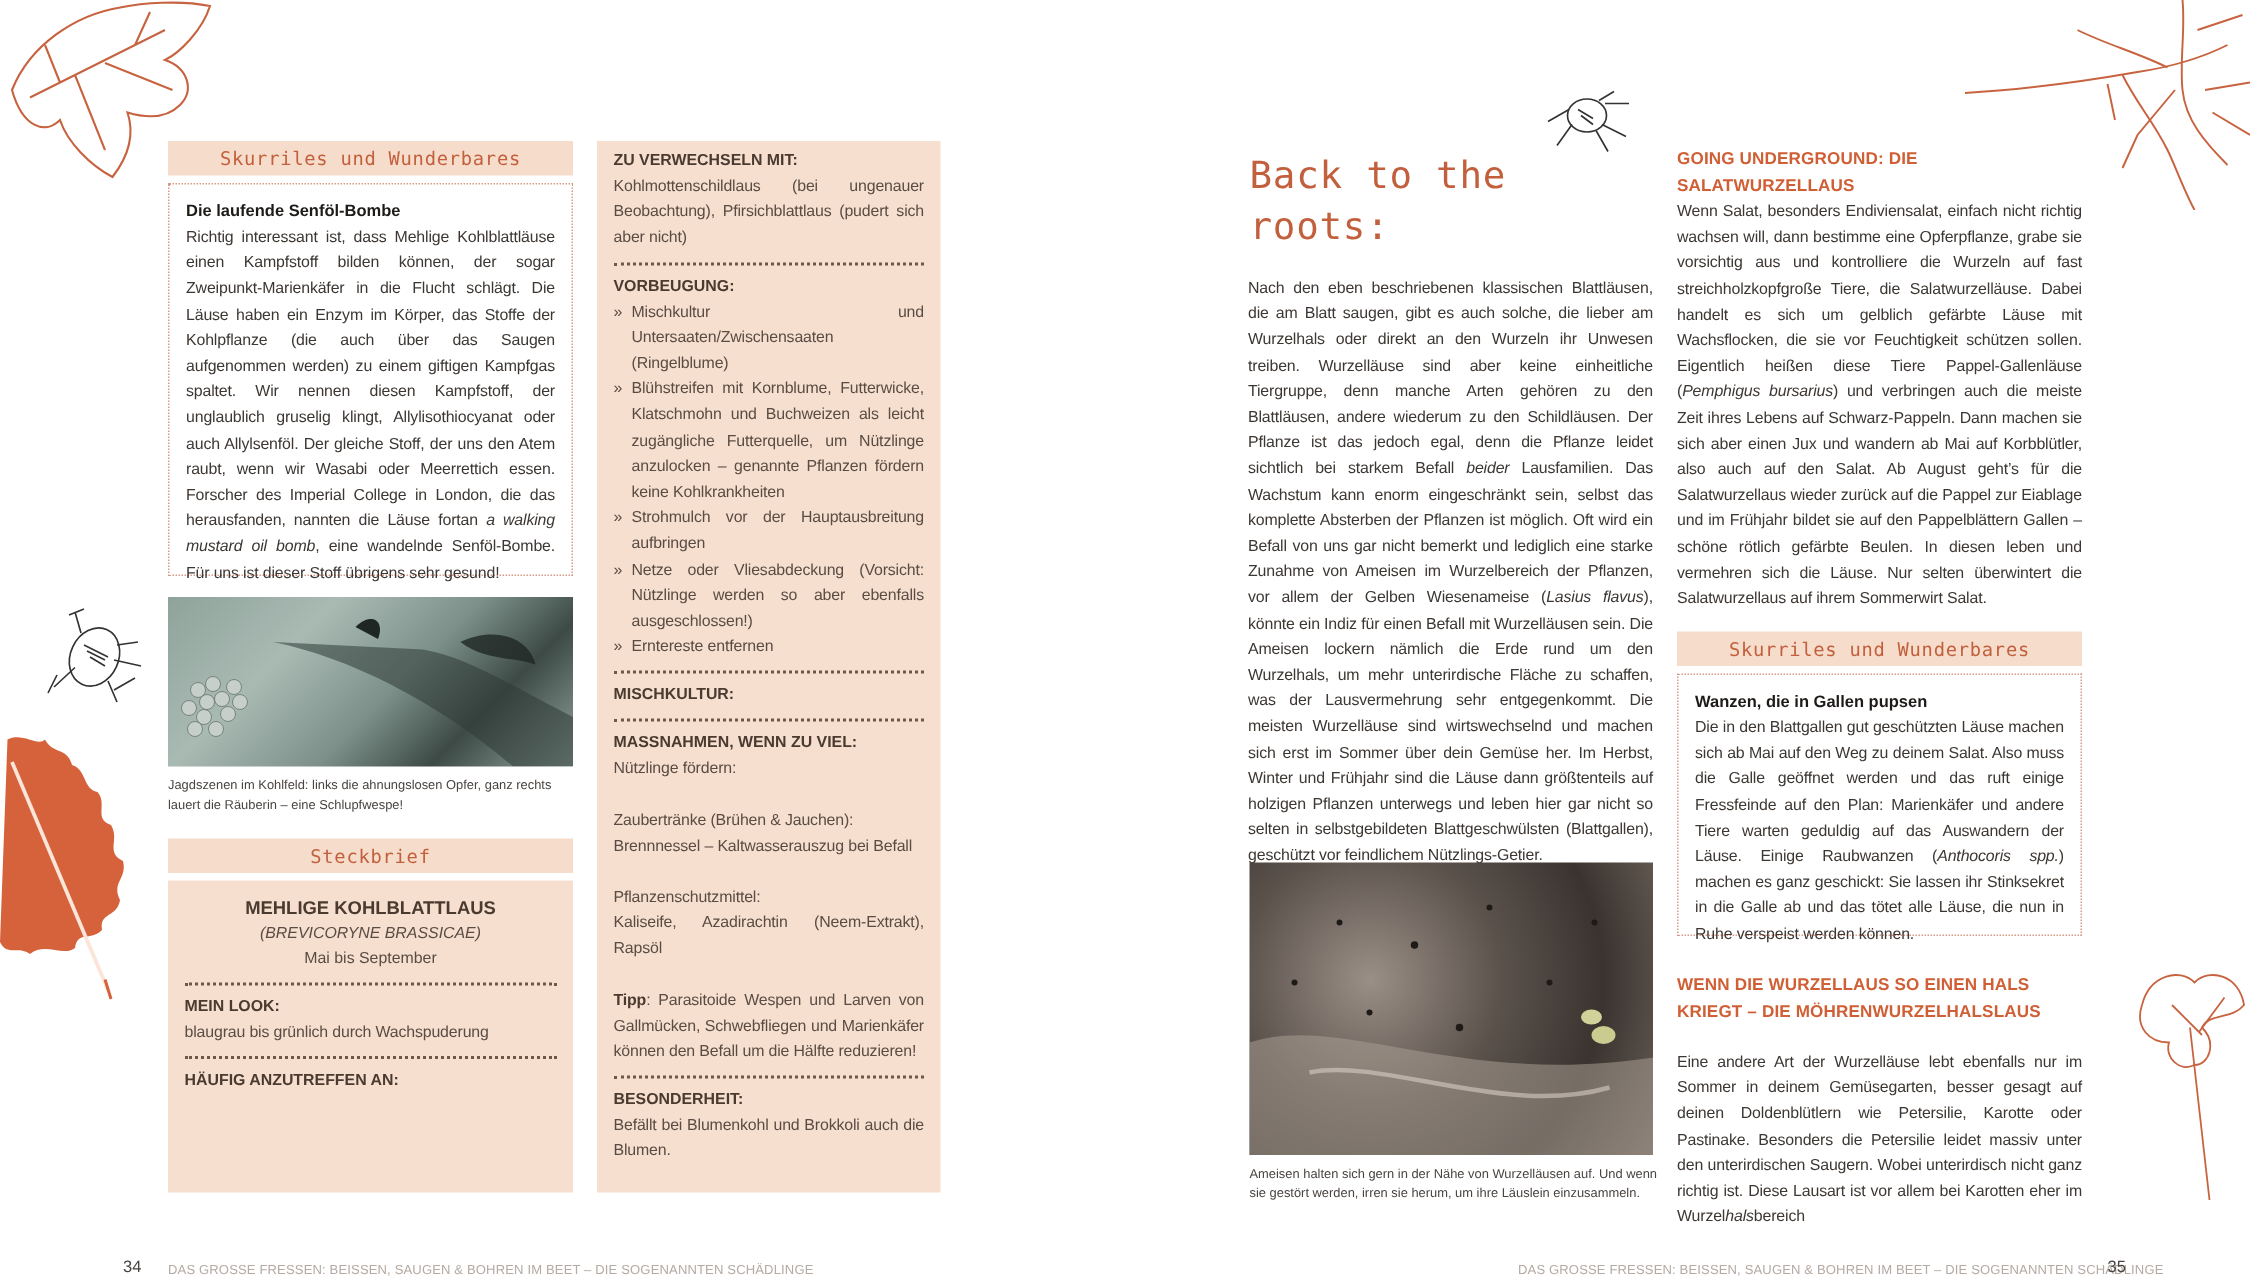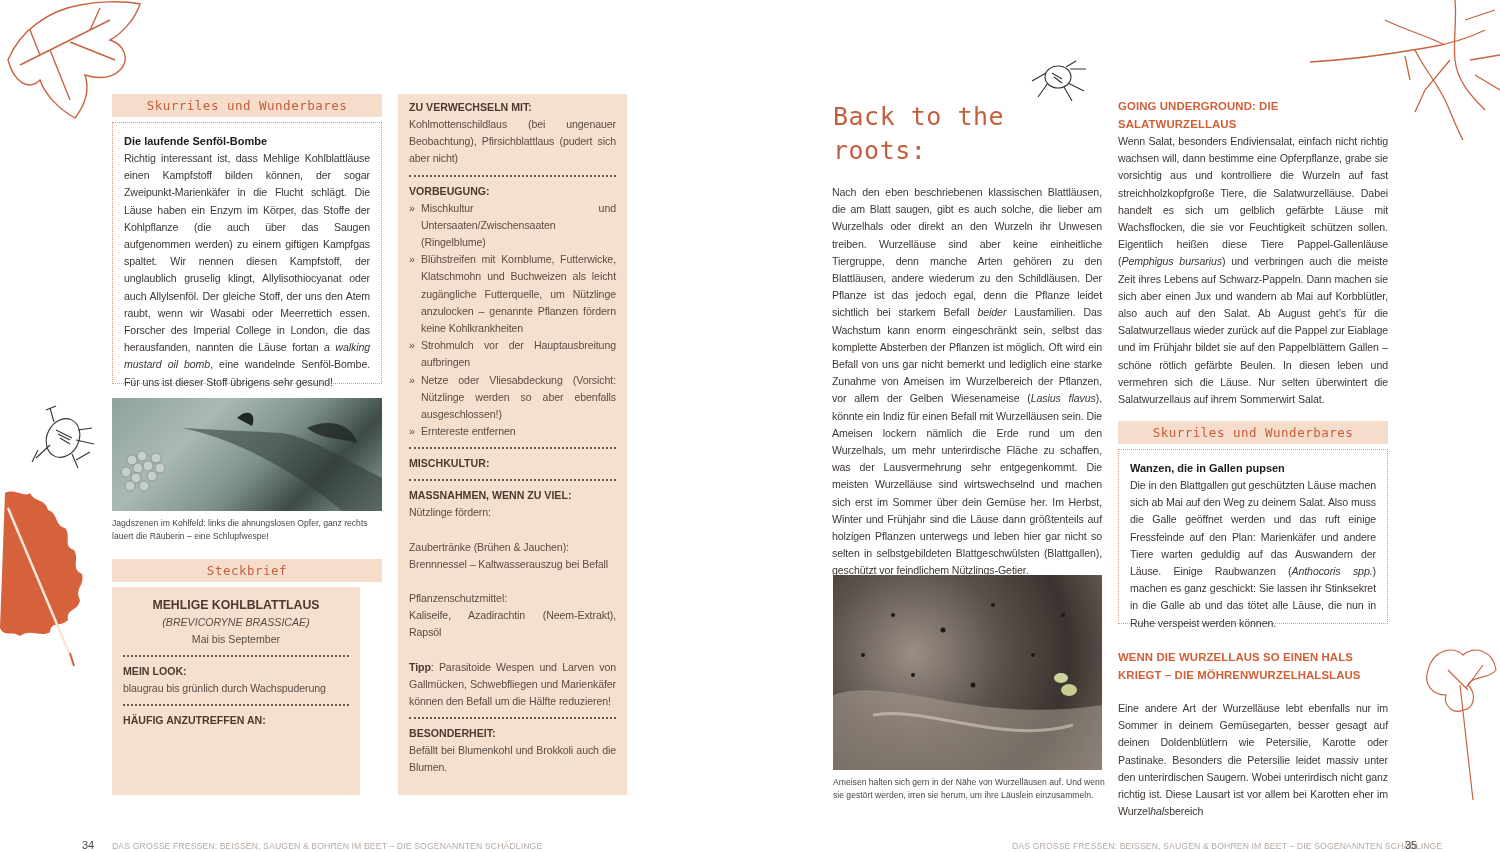--- a/index.html
+++ b/index.html
@@ -106,21 +106,21 @@
         <circle cx="18" cy="88" r="5"></circle>
     </g>
     <path d="M70 30 C120 40 180 70 230 113 L270 113 L270 80 C230 60 200 40 170 35" fill="#2f3a36" opacity="0.55"></path>
     <path d="M125 20 C135 10 145 15 140 28 Z" fill="#1f2724"></path>
     <path d="M195 30 C215 20 240 25 245 45 C230 40 210 42 195 30 Z" fill="#1f2724" opacity="0.8"></path>
   </svg>
 </div>
 <div class="abs caption" style="left:112px;top:517px;width:270px;">Jagdszenen im Kohlfeld: links die ahnungslosen Opfer, ganz rechts lauert die Räuberin – eine Schlupfwespe!</div>
 
 <div class="abs ribbon hand" style="left:112px;top:559px;width:270px;">Steckbrief</div>
-<div class="abs peach" style="left:112px;top:587px;width:248px;height:208px;padding:9px 11px;">
+<div class="abs peach" style="left:112px;top:587px;width:270px;height:208px;padding:9px 11px;">
   <div style="text-align:center;font-weight:bold;font-size:12.3px;line-height:18px;color:#4a3a30;">MEHLIGE KOHLBLATTLAUS</div>
   <div class="italic" style="text-align:center;font-size:10.6px;line-height:17px;color:#5a4c44;">(BREVICORYNE BRASSICAE)</div>
   <div style="text-align:center;font-size:10.6px;line-height:17px;color:#5a4c44;">Mai bis September</div>
   <div class="dots-sep"></div>
   <div class="sec-head">MEIN LOOK:</div>
   <div class="txt">blaugrau bis grünlich durch Wachspuderung</div>
   <div class="dots-sep"></div>
   <div class="sec-head">HÄUFIG ANZUTREFFEN AN:</div>
 </div>
 

